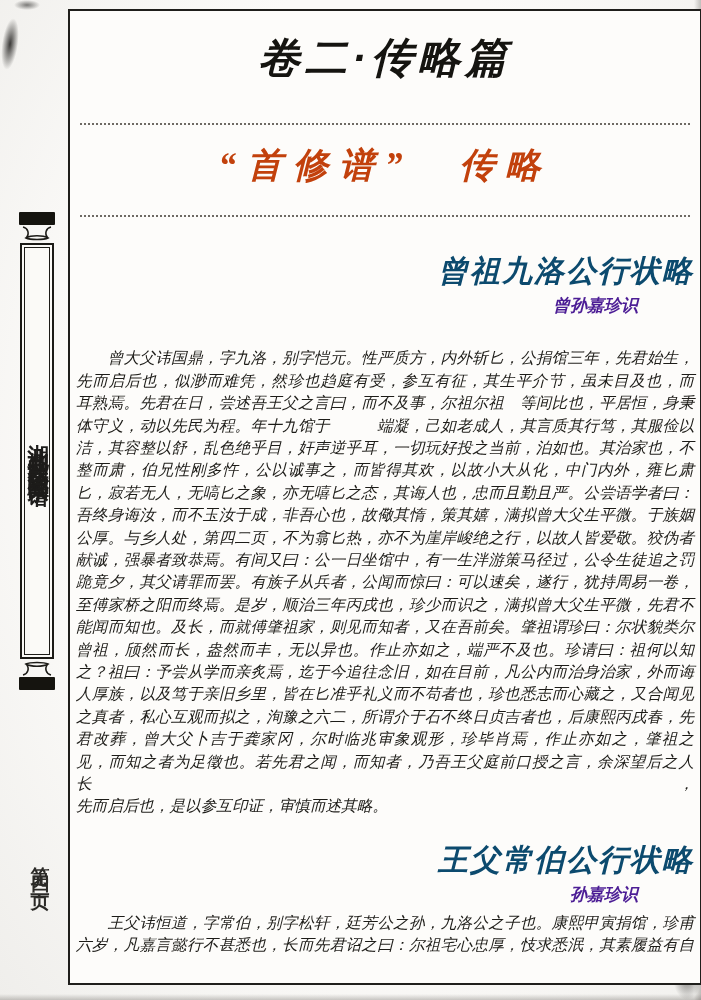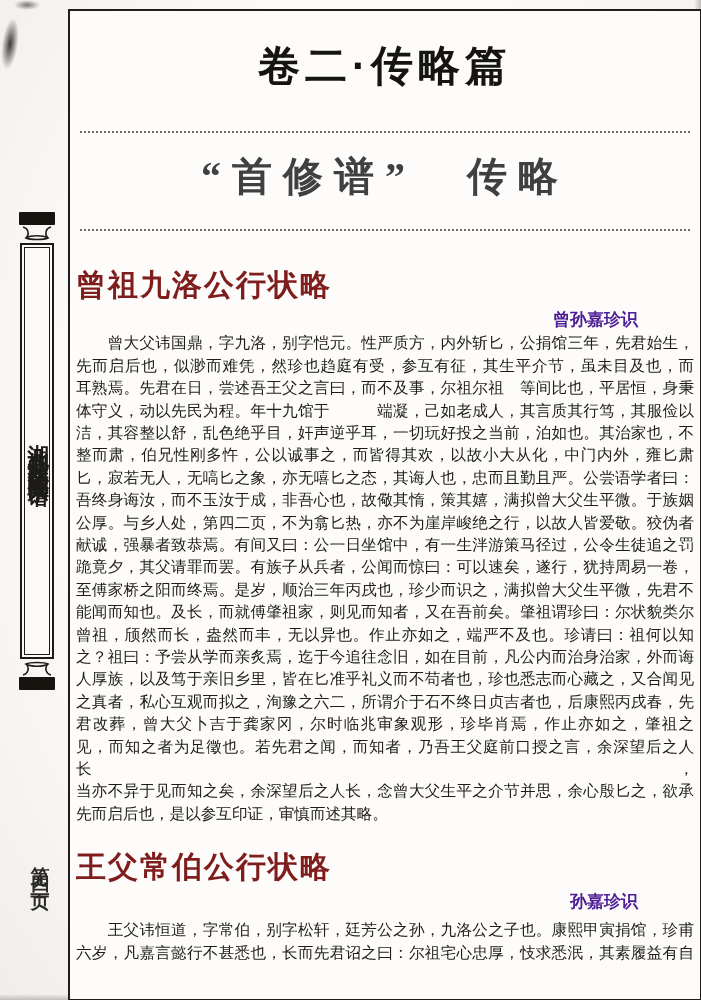--- a/index.html
+++ b/index.html
@@ -42,36 +42,36 @@
   .spine-sub{font-size:13.5px;letter-spacing:1px;}
 
   
   .pagenum{position:absolute;left:27px;top:852px;
     writing-mode:vertical-rl;text-orientation:upright;
     font-size:19px;letter-spacing:9px;font-weight:600;color:#2a2926;}
 
   
   .frame{position:absolute;left:68px;top:9px;width:618px;height:972px;
     border:2px solid #1f1e1b;background:#fdfcfa;
-    padding:8px 6px;box-sizing:content-box;}
+    padding:0 6px;box-sizing:content-box;font-style:italic;}
   .volume-title{margin-top:24px;text-align:center;
     font-family:"Liberation Sans", sans-serif;
     font-size:42px;line-height:1.1;font-weight:900;letter-spacing:5px;color:#151410;}
   .rule{border:0;border-top:2px dotted #6e6a64;margin:0 4px;}
   .rule-1{margin-top:42px;}
   .rule-2{margin-top:28px;}
   .chapter-title{margin-top:20px;text-align:center;
-    font-size:40px;line-height:1.2;font-weight:600;letter-spacing:11px;color:#404040;}
-  .section-heading{text-align:left;font-size:30px;line-height:1.2;
-    font-weight:700;letter-spacing:2px;color:#7f1d1d;}
+    font-size:35px;line-height:1.2;font-weight:600;letter-spacing:11px;color:#c2410c;}
+  .section-heading{text-align:right;font-size:30px;line-height:1.2;
+    font-weight:700;letter-spacing:2px;color:#0c4a6e;}
   .heading-1{margin-top:36px;}
   .heading-2{margin-top:24px;}
   .byline{text-align:right;padding-right:56px;font-size:17px;font-weight:700;
     margin-top:6px;line-height:1.3;color:#4c1d95;}
-  .bodytext{margin-top:1px;font-size:15.6px;line-height:22.4px;color:#1d1c18;}
+  .bodytext{margin-top:30px;font-size:15.6px;line-height:22.4px;color:#1d1c18;}
   .bodytext-2{margin-top:6px;}
   .bodyline{text-align:justify;text-align-last:justify;}
   .bodyline.shortline{text-align-last:left;}
 </style>
 </head>
 <body>
 
 <div class="page">
 
   <div class="smudge-tl"></div>
@@ -129,21 +129,20 @@
         <div class="bodyline">献诚，强暴者致恭焉。有间又曰：公一日坐馆中，有一生泮游策马径过，公令生徒追之罚</div>
         <div class="bodyline">跪竟夕，其父请罪而罢。有族子从兵者，公闻而惊曰：可以速矣，遂行，犹持周易一卷，</div>
         <div class="bodyline">至傅家桥之阳而终焉。是岁，顺治三年丙戌也，珍少而识之，满拟曾大父生平微，先君不</div>
         <div class="bodyline">能闻而知也。及长，而就傅肇祖家，则见而知者，又在吾前矣。肇祖谓珍曰：尔状貌类尔</div>
         <div class="bodyline">曾祖，颀然而长，盎然而丰，无以异也。作止亦如之，端严不及也。珍请曰：祖何以知</div>
         <div class="bodyline">之？祖曰：予尝从学而亲炙焉，迄于今追往念旧，如在目前，凡公内而治身治家，外而诲</div>
         <div class="bodyline">人厚族，以及笃于亲旧乡里，皆在匕准乎礼义而不苟者也，珍也悉志而心藏之，又合闻见</div>
         <div class="bodyline">之真者，私心互观而拟之，洵豫之六二，所谓介于石不终日贞吉者也，后康熙丙戌春，先</div>
         <div class="bodyline">君改葬，曾大父卜吉于龚家冈，尔时临兆审象观形，珍毕肖焉，作止亦如之，肇祖之</div>
         <div class="bodyline">见，而知之者为足徵也。若先君之闻，而知者，乃吾王父庭前口授之言，余深望后之人长，</div>
-        <div class="bodyline">当亦不异于见而知之矣，余深望后之人长，念曾大父生平之介节并思，余心殷匕之，欲承</div>
         <div class="bodyline shortline">先而启后也，是以参互印证，审慎而述其略。</div>
       </div>
 
     <div class="section-heading heading-2">王父常伯公行状略</div>
     <div class="byline">孙嘉珍识</div>
     <div class="bodytext bodytext-2">
         <div class="bodyline">　　王父讳恒道，字常伯，别字松轩，廷芳公之孙，九洛公之子也。康熙甲寅捐馆，珍甫</div>
         <div class="bodyline">六岁，凡嘉言懿行不甚悉也，长而先君诏之曰：尔祖宅心忠厚，忮求悉泯，其素履益有自</div>
       </div>
 

